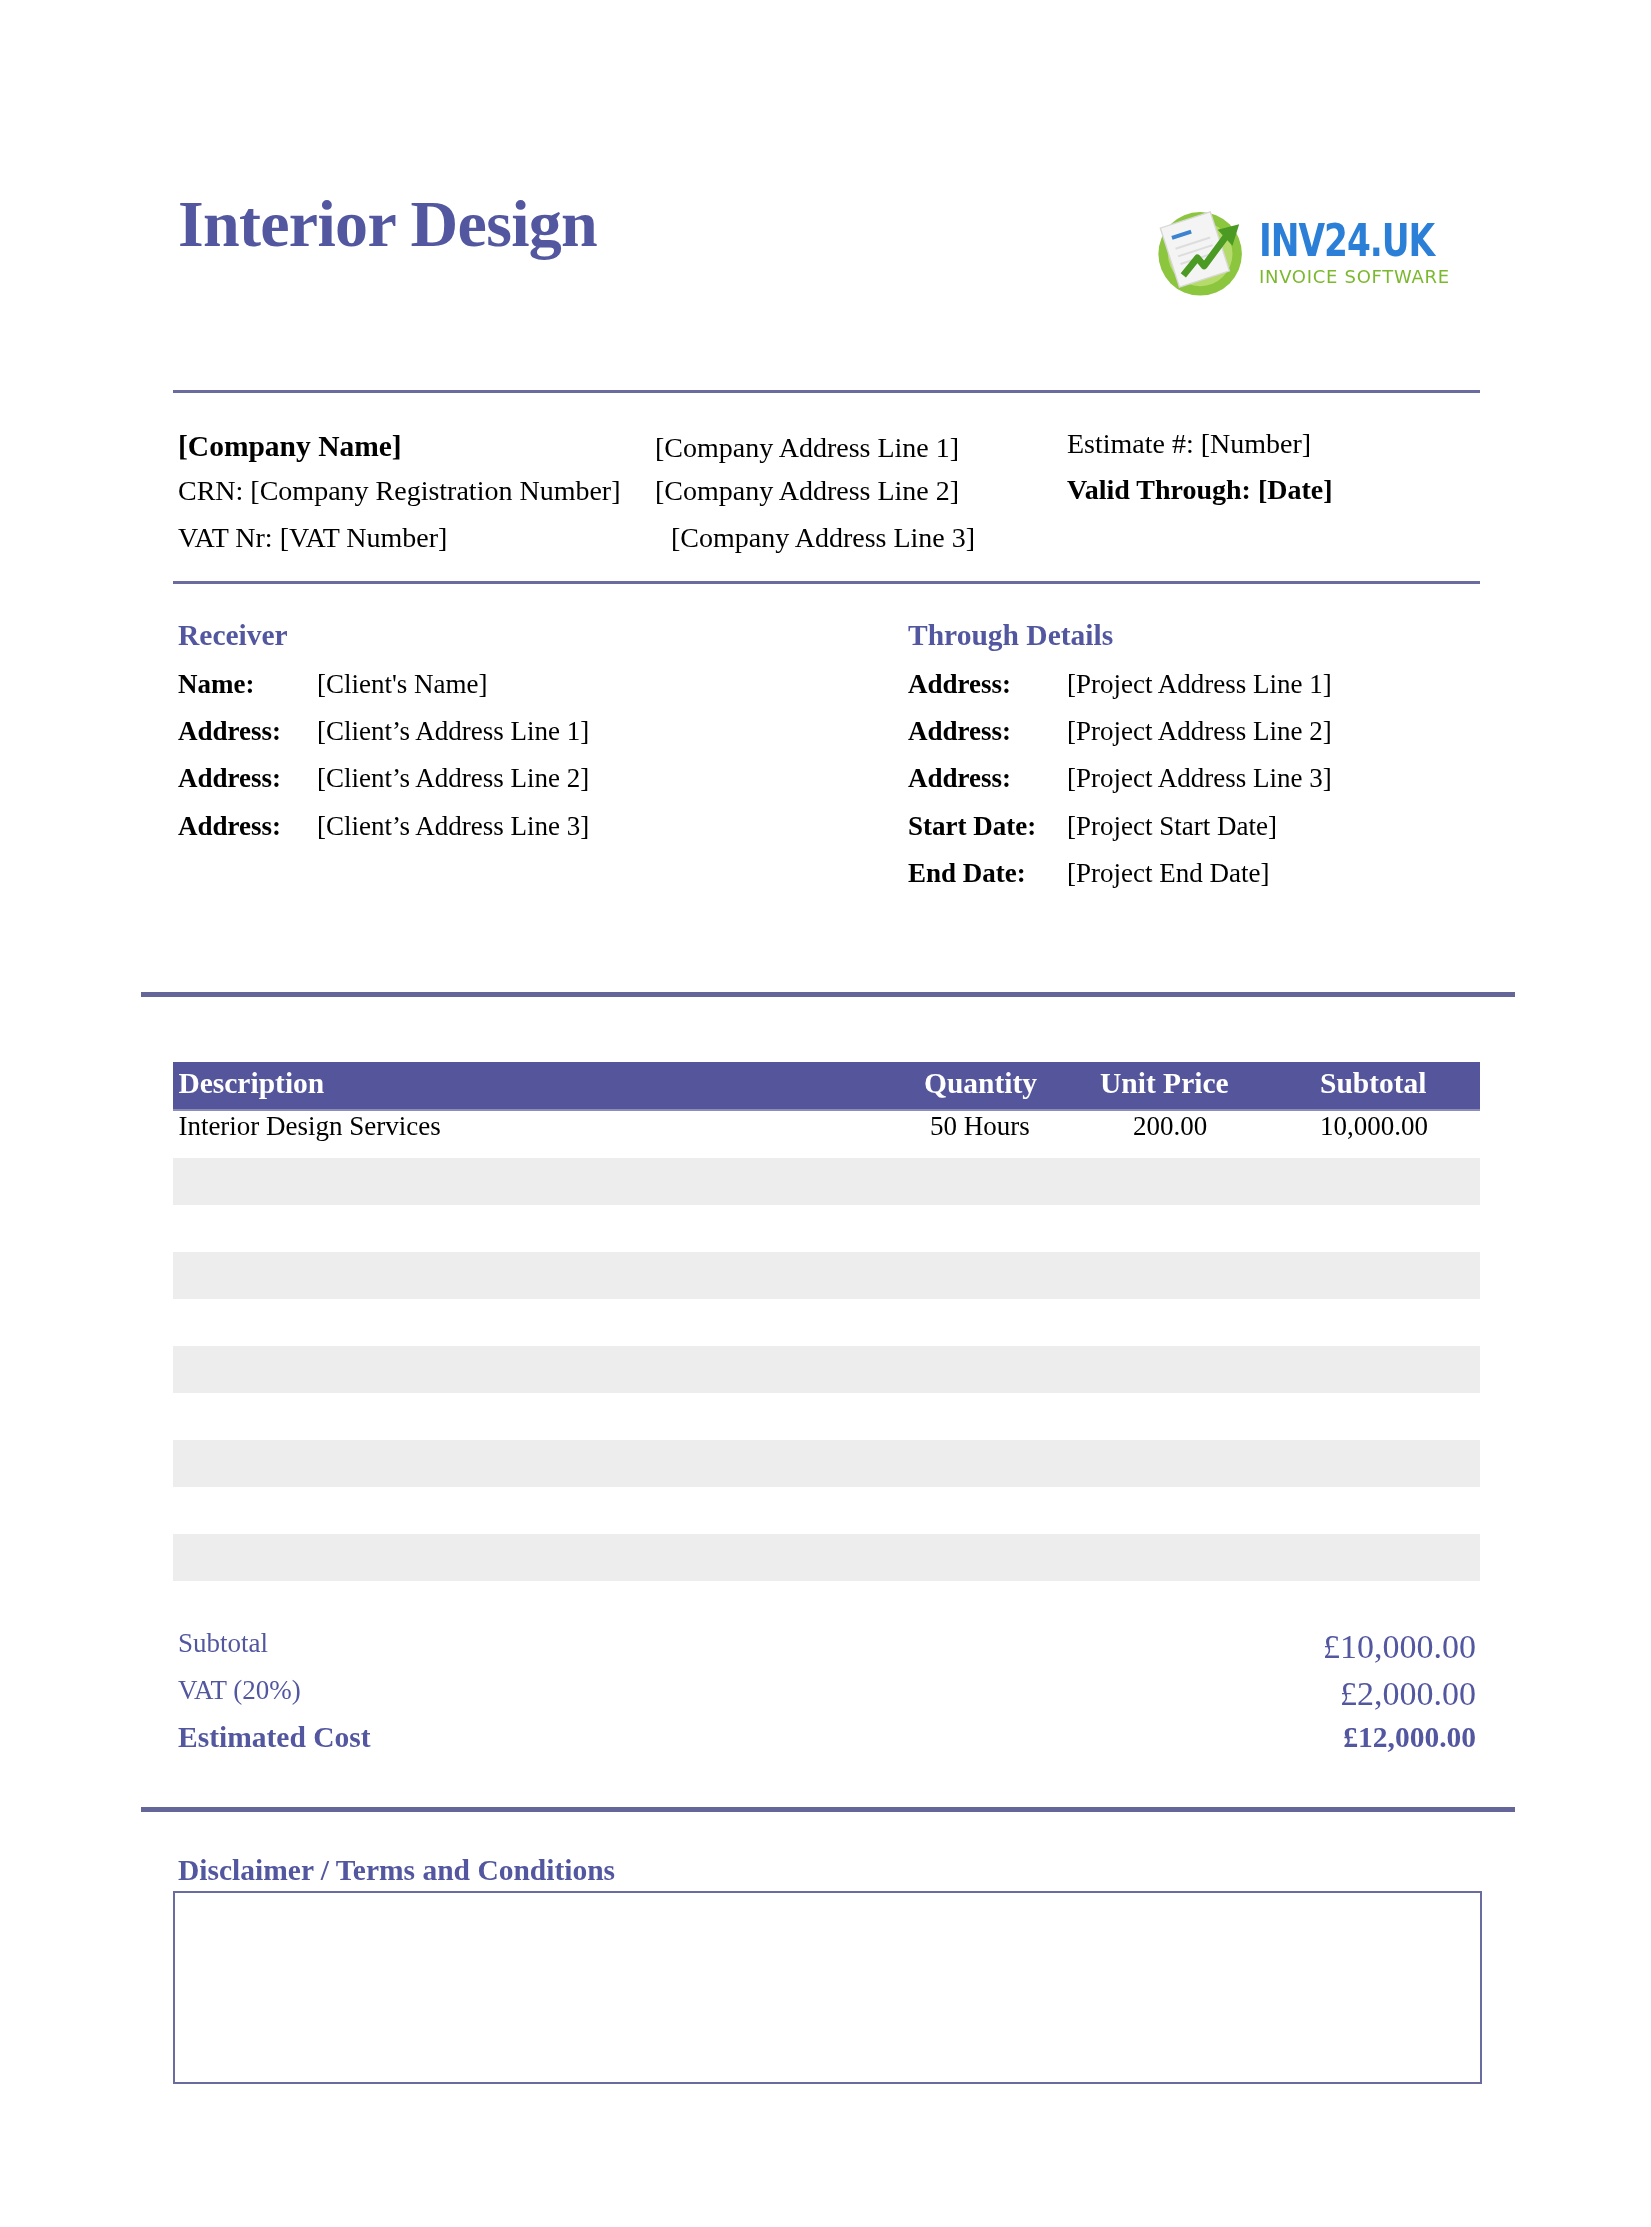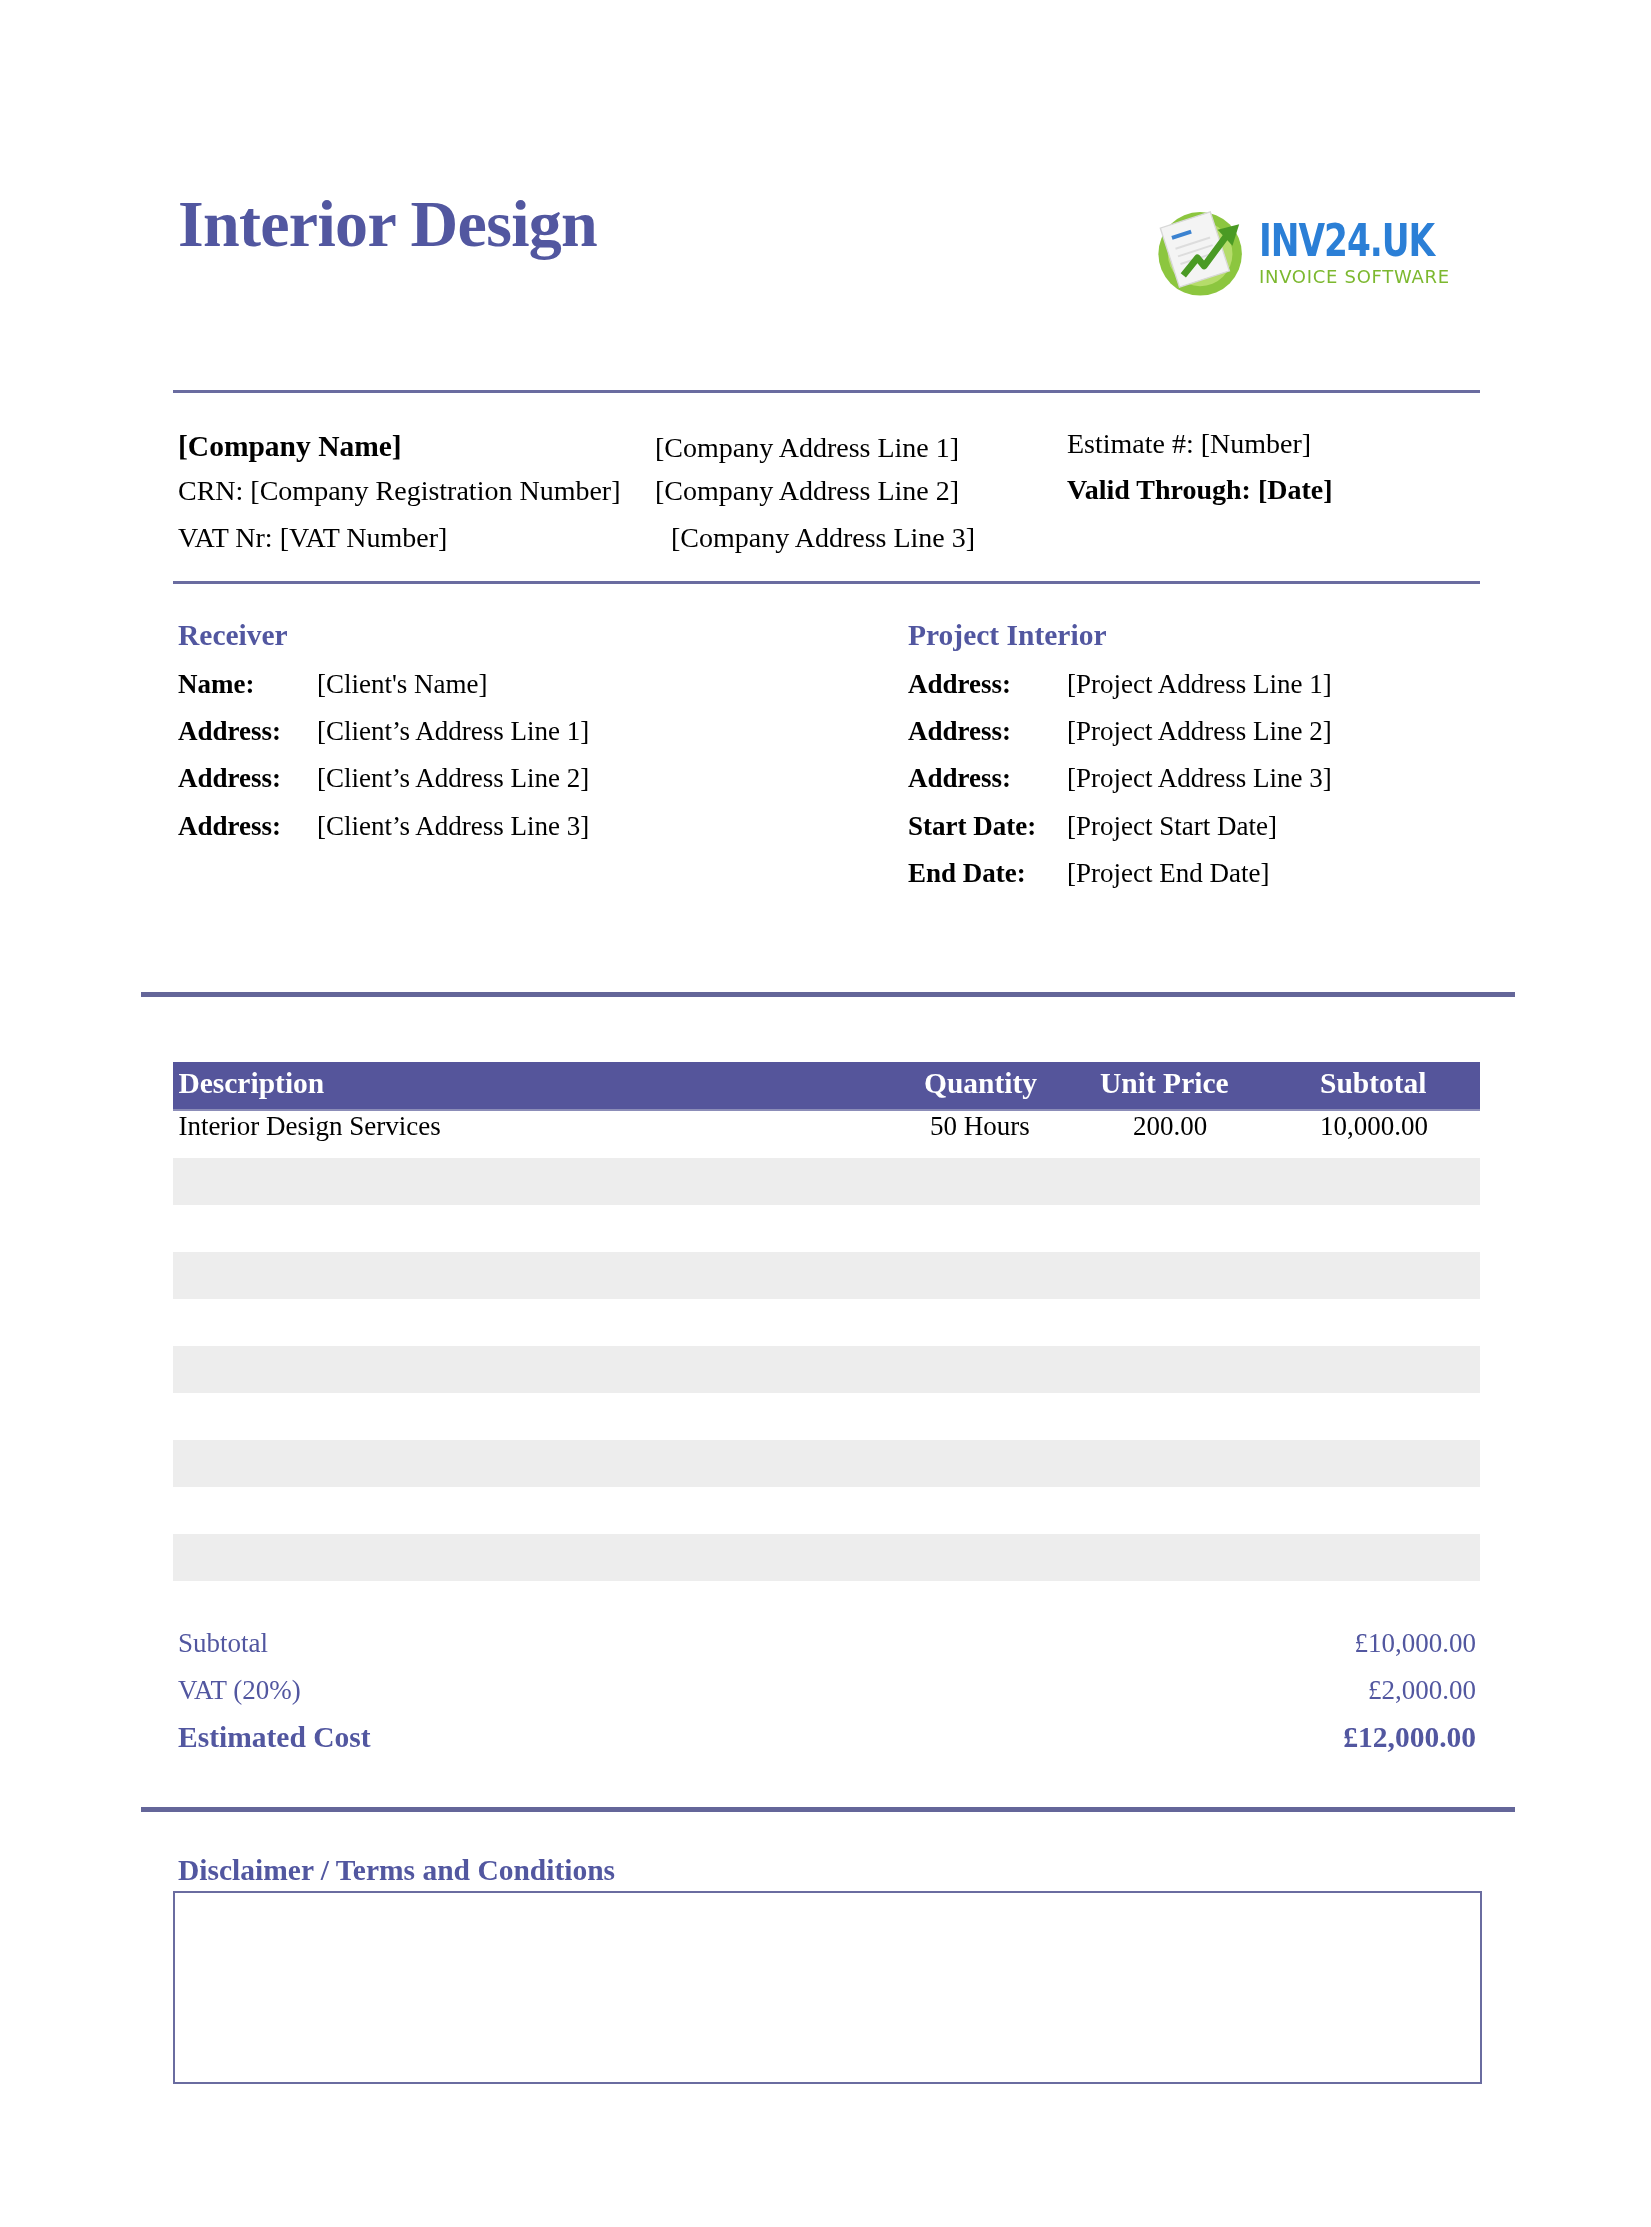--- a/index.html
+++ b/index.html
@@ -19,21 +19,21 @@
   .section-head { font-size: 29.5px; font-weight: bold; color: #5257a0; white-space: nowrap; }
   .kv-label { font-weight: bold; font-size: 27px; white-space: nowrap; }
   .kv-val { font-size: 27px; white-space: nowrap; }
   .table { left: 173px; top: 1062px; width: 1307px; }
   .thead { height: 47px; background: #55559b; color: #fff; font-size: 29.5px; font-weight: bold; position: relative; border-bottom: 2px solid #8c8db8; }
   .thead span { position: absolute; top: 5.4px; white-space: nowrap; }
   .row { height: 47px; position: relative; font-size: 27px; }
   .row.alt { background: #ededed; }
   .row span { position: absolute; top: 0; white-space: nowrap; text-align: right; }
   .totals-label { font-size: 27px; color: #5257a0; white-space: nowrap; }
-  .totals-val { font-size: 27px; color: #5257a0; white-space: nowrap; text-align: right; }
+  .totals-val { font-size: 34px; color: #5257a0; white-space: nowrap; text-align: right; }
   .disclaimer-box { left: 173px; top: 1891px; width: 1305px; height: 189px; border: 2.7px solid #6a6ca0; border-top-width: 2.7px; background: #fff; }
 </style>
 </head>
 <body>
 
 <div class="abs title">
   <span>Interior Design</span>
 </div>
 
 <div class="abs logo">
@@ -80,21 +80,21 @@
 </div>
 <div class="abs" style="left:178px; top:763px;">
   <span class="abs kv-label" style="left:0; top:0;">Address:</span>
   <span class="abs kv-val" style="left:139px; top:0;">[Client’s Address Line 2]</span>
 </div>
 <div class="abs" style="left:178px; top:811px;">
   <span class="abs kv-label" style="left:0; top:0;">Address:</span>
   <span class="abs kv-val" style="left:139px; top:0;">[Client’s Address Line 3]</span>
 </div>
 
-<div class="abs section-head" style="left:908px; top:619px;">Project Interior</div>
+<div class="abs section-head" style="left:908px; top:619px;">Through Details</div>
 <div class="abs" style="left:908px; top:669px;">
   <span class="abs kv-label" style="left:0; top:0;">Address:</span>
   <span class="abs kv-val" style="left:159px; top:0;">[Project Address Line 1]</span>
 </div>
 <div class="abs" style="left:908px; top:716px;">
   <span class="abs kv-label" style="left:0; top:0;">Address:</span>
   <span class="abs kv-val" style="left:159px; top:0;">[Project Address Line 2]</span>
 </div>
 <div class="abs" style="left:908px; top:763px;">
   <span class="abs kv-label" style="left:0; top:0;">Address:</span>

